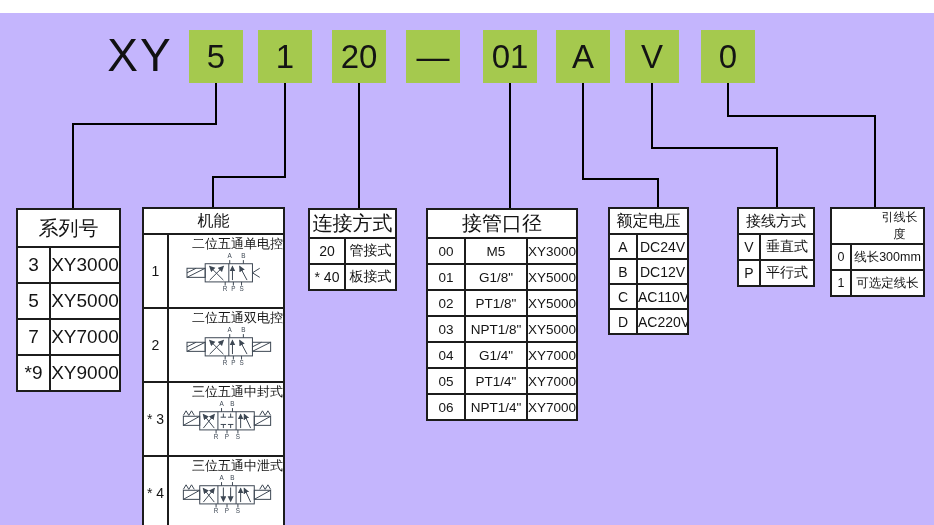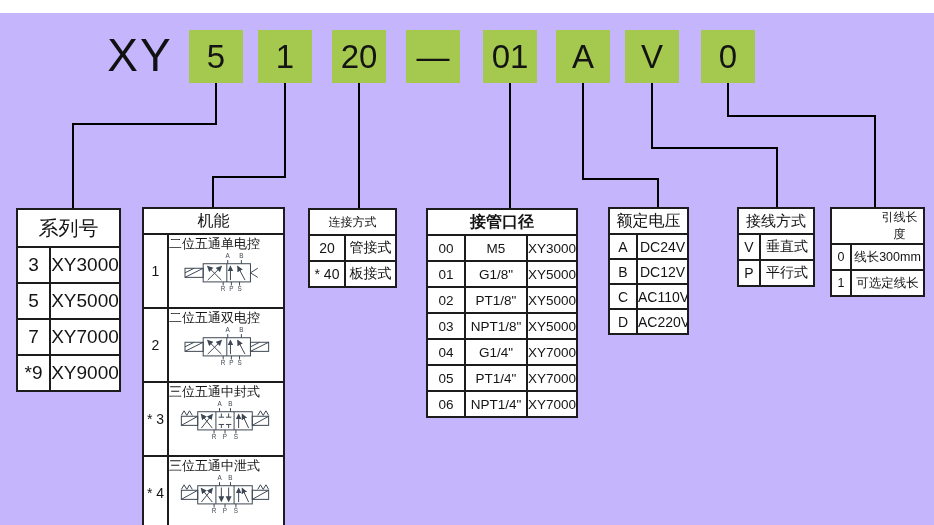--- a/index.html
+++ b/index.html
@@ -20,29 +20,29 @@
         color:#141414;padding:0;overflow:hidden;}
   th{font-weight:normal;}
   
   #t-series{left:16px;top:195px;width:105px;}
   #t-series th{height:36px;font-size:20px;}
   #t-series td{height:34px;font-size:19px;}
   
   #t-function{left:142px;top:194px;width:143px;}
   #t-function th{height:24px;font-size:16px;}
   #t-function td{height:57px;font-size:14px;}
-  .fn-cell{display:flex;flex-direction:column;align-items:flex-start;justify-content:flex-start;height:72px;}
+  .fn-cell{display:flex;flex-direction:column;align-items:flex-end;justify-content:flex-start;height:72px;padding-left:24px;}
   .fn-title{font-size:13px;line-height:15px;margin-top:1px;white-space:nowrap;}
   
   #t-connection{left:308px;top:195px;width:89px;}
-  #t-connection th{height:24px;font-size:12px;}
+  #t-connection th{height:24px;font-size:20px;}
   #t-connection td{height:24px;font-size:14px;}
   
   #t-port{left:426px;top:195px;width:152px;}
-  #t-port th{height:24px;font-size:16px;font-weight:bold;}
+  #t-port th{height:24px;font-size:20px;}
   #t-port td{height:24px;font-size:13.5px;}
   
   #t-voltage{left:608px;top:194px;width:81px;}
   #t-voltage th{height:24px;font-size:16px;}
   #t-voltage td{height:23px;font-size:14px;}
   
   #t-wiring{left:737px;top:194px;width:78px;}
   #t-wiring th{height:24px;font-size:15px;border-radius:9px;}
   #t-wiring td{height:24px;font-size:14px;}
   

